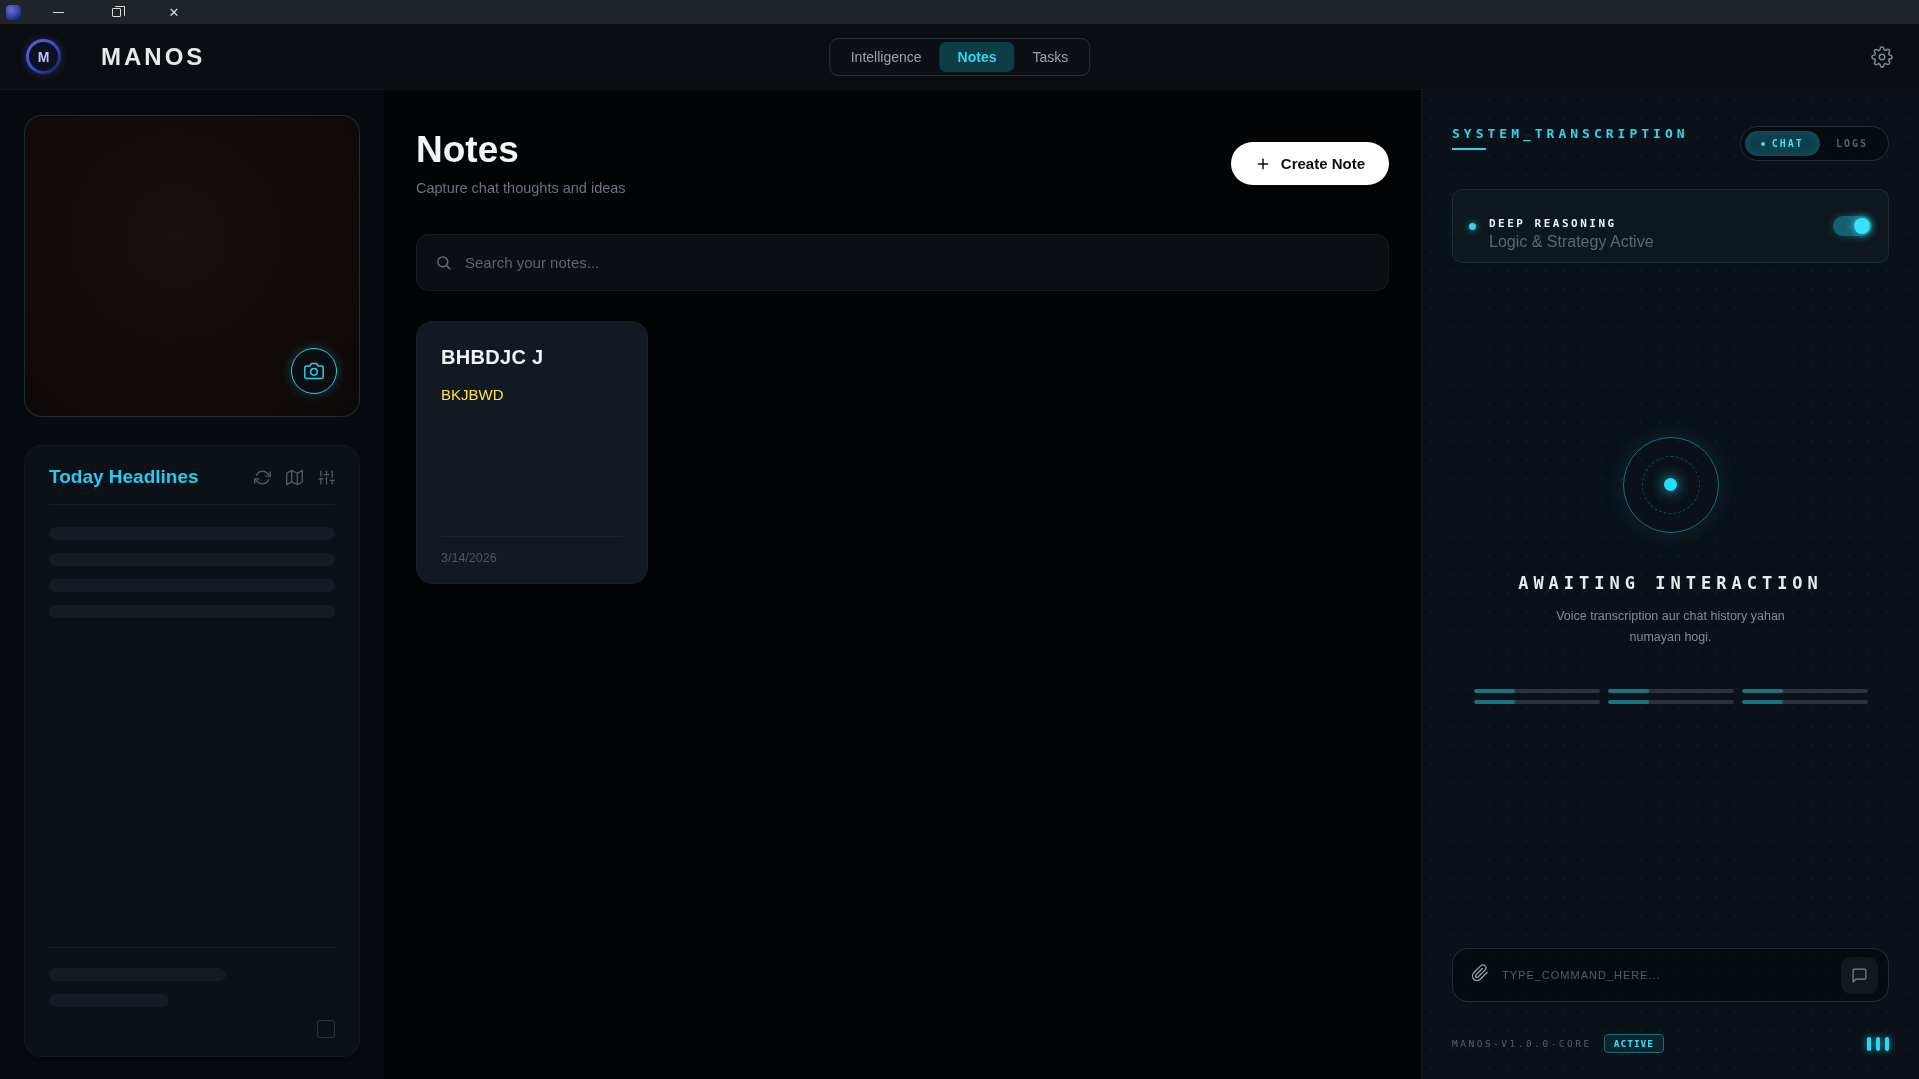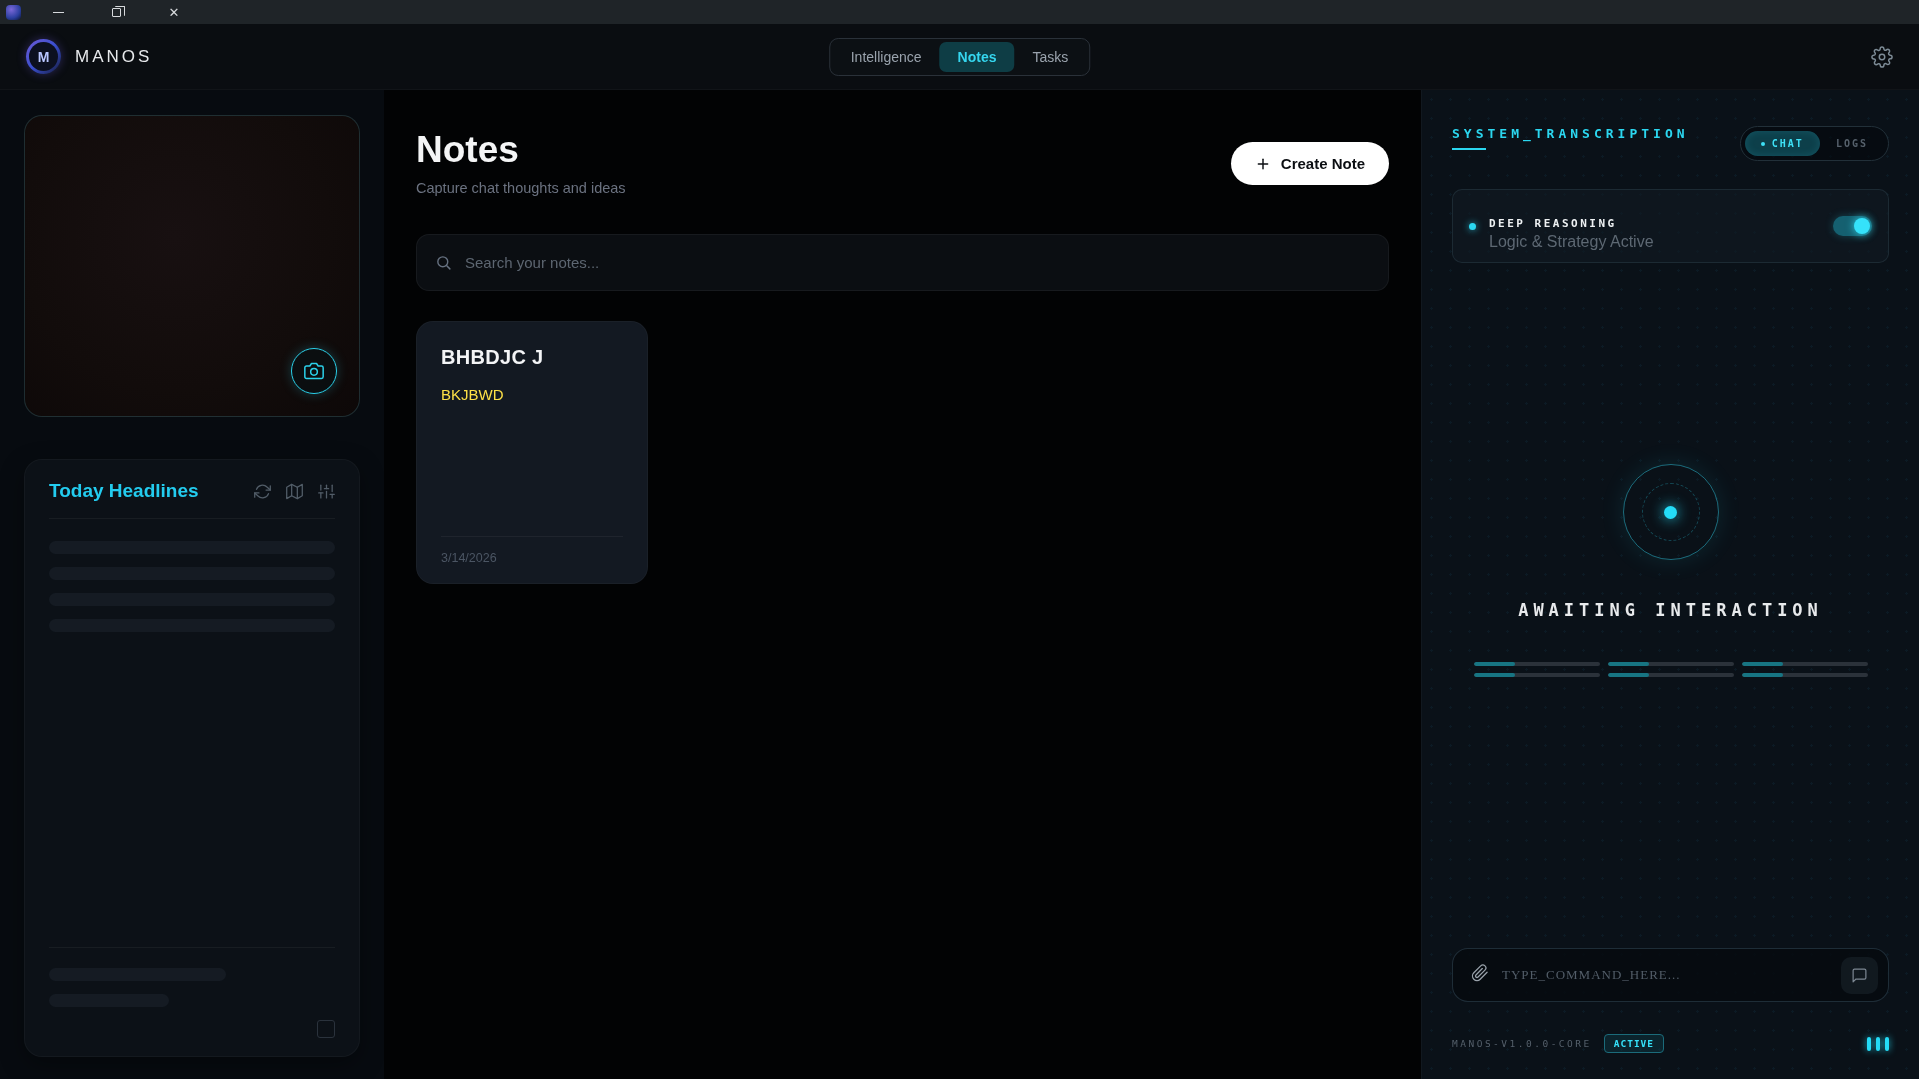--- a/index.html
+++ b/index.html
@@ -24,21 +24,21 @@
   .appheader { height:66px; background:#0a0d11; display:flex; align-items:center;
     padding:0 26px; position:relative; border-bottom:1px solid rgba(255,255,255,0.03); }
   .brand { display:flex; align-items:center; gap:14px; }
   .logo { width:35px; height:35px; border-radius:50%;
     background:linear-gradient(135deg,#6f5bd6 0%,#3a4fd0 50%,#151b3a 100%);
     display:flex; align-items:center; justify-content:center;
     box-shadow:0 0 10px rgba(110,90,220,0.35); }
   .logo-inner { width:29px; height:29px; border-radius:50%; background:#0c1020;
     display:flex; align-items:center; justify-content:center;
     color:#b9c6ff; font-weight:bold; font-size:14px; }
-  .brand-name { font-size:17px; font-weight:normal; letter-spacing:3px; color:#e7e9ec; }
+  .brand-name { font-size:24px; font-weight:bold; letter-spacing:3px; color:#e7e9ec;margin-left:26px; }
   .header-tabs { position:absolute; left:50%; top:50%; transform:translate(-50%,-50%);
     display:flex; background:#0c1014; border:1px solid #2a3139; border-radius:9px; padding:3px; }
   .htab { padding:7px 18px; font-size:14px; color:#9aa3ad; border-radius:7px; cursor:default; }
   .htab.active { background:#0e3d45; color:#35d6ef; font-weight:bold; }
   .gear-btn { margin-left:auto; display:flex; align-items:center; }
   .gear-btn svg { stroke:#7d8b96; }
 
   
   .content { display:flex; height:989px; }
 
@@ -46,21 +46,21 @@
   .sidebar { width:384px; background:#070b10; padding:25px 24px 22px 24px; display:flex; flex-direction:column; }
   .webcam-card { height:302px; border-radius:18px; position:relative; flex-shrink:0;
     border:1px solid rgba(50,90,100,0.45);
     background:radial-gradient(circle at 45% 40%, #181011 0%, #120c0b 60%, #0d0808 100%); }
   .camera-btn { position:absolute; right:22px; bottom:22px; width:46px; height:46px; border-radius:50%;
     border:1.5px solid #2bd1ea; background:rgba(8,18,22,0.55);
     display:flex; align-items:center; justify-content:center;
     box-shadow:0 0 12px rgba(43,209,234,0.25); cursor:pointer; }
   .camera-btn svg { stroke:#2bd1ea; }
 
-  .headlines-card { flex:1; margin-top:42px; background:#0c1117; border:1px solid rgba(255,255,255,0.035);
+  .headlines-card { flex:1; margin-top:28px; background:#0c1117; border:1px solid rgba(255,255,255,0.035);
     border-radius:18px; padding:20px 24px 18px 24px; display:flex; flex-direction:column;
     box-shadow:0 8px 24px rgba(0,0,0,0.35); }
   .headlines-head { display:flex; align-items:center; }
   .headlines-title { color:#23ccef; font-size:19px; font-weight:bold; flex:1; }
   .headline-icons { display:flex; gap:15px; }
   .hl-icon { cursor:pointer; display:flex; }
   .hl-icon svg { stroke:#525d68; }
   .hl-divider { height:1px; background:rgba(255,255,255,0.05); margin:16px 0 22px 0; }
   .skel { height:13px; border-radius:7px; background:#151b23; margin-bottom:13px; }
   .hl-bottom { margin-top:auto; }
@@ -136,21 +136,21 @@
     width:230px; line-height:1.65; }
   .meters { margin-top:42px; display:flex; gap:8px; }
   .meter-group { width:126px; display:flex; flex-direction:column; gap:7px; }
   .meter-bar { height:4px; border-radius:2px; background:#2b323a; overflow:hidden; }
   .meter-fill { height:100%; width:33%; background:#177583; border-radius:2px; }
 
   .command-wrap { height:54px; border:1px solid rgba(55,80,95,0.5); border-radius:16px;
     background:rgba(6,11,15,0.85); display:flex; align-items:center; padding:0 10px 0 18px; gap:13px; }
   .command-wrap .clip svg { stroke:#99a2ab; }
   .command-input { flex:1; background:transparent; border:none; outline:none; color:#c7cdd3;
-    font-family:Liberation Serif, serif; font-size:13px; letter-spacing:1px; }
+    font-family:Liberation Sans, sans-serif; font-size:11px; letter-spacing:1px; }
   .command-input::placeholder { color:#525d68; }
   .send-btn { width:37px; height:37px; border-radius:10px; background:rgba(30,42,52,0.45);
     display:flex; align-items:center; justify-content:center; cursor:pointer; }
   .send-btn svg { stroke:#7c8792; }
 
   .tp-status { margin-top:32px; display:flex; align-items:center; gap:12px; }
   .version-label { font-size:9.5px; letter-spacing:2.5px; color:#55606b; }
   .active-badge { font-size:9.5px; font-weight:bold; letter-spacing:1px; color:#35e2fa;
     border:1px solid #1b6b7a; background:rgba(13,60,70,0.45); border-radius:4px; padding:3px 9px; }
   .vis-bars { margin-left:auto; display:flex; gap:5px; align-items:center; }
@@ -317,20 +317,21 @@
       </div>
     </div>
 
     <div class="tp-center">
       <div class="radar">
         <div class="radar-inner">
           <div class="radar-dot"></div>
         </div>
       </div>
       <div class="awaiting-title mono">AWAITING INTERACTION</div>
+      <div class="awaiting-sub">Voice transcription aur chat history yahan numayan hogi.</div>
       <div class="meters">
         <div class="meter-group">
           <div class="meter-bar">
               <div class="meter-fill"></div>
             </div>
           <div class="meter-bar">
               <div class="meter-fill"></div>
             </div>
         </div>
         <div class="meter-group">

